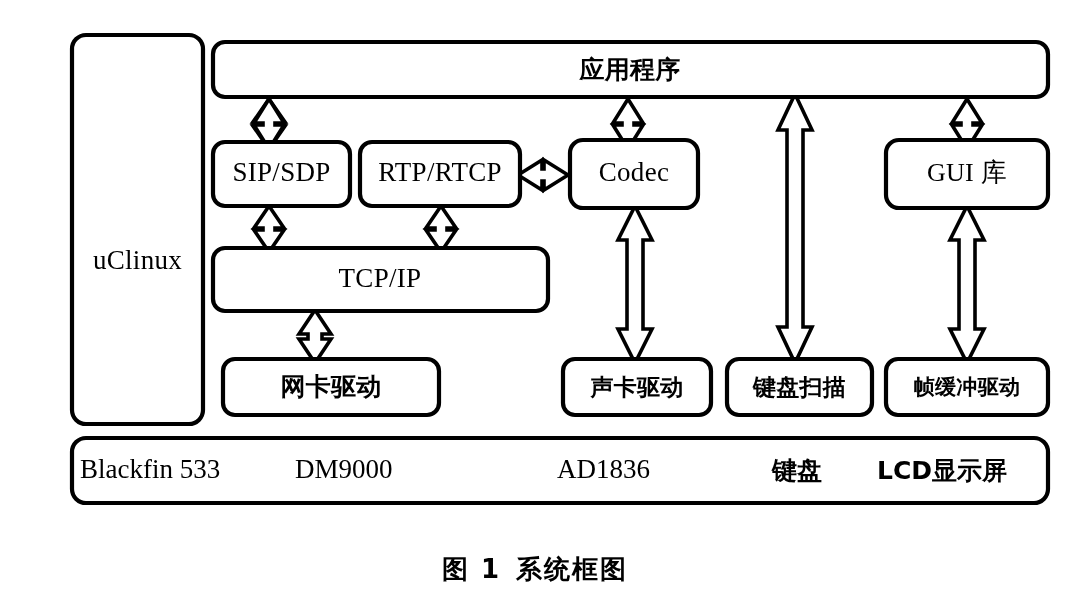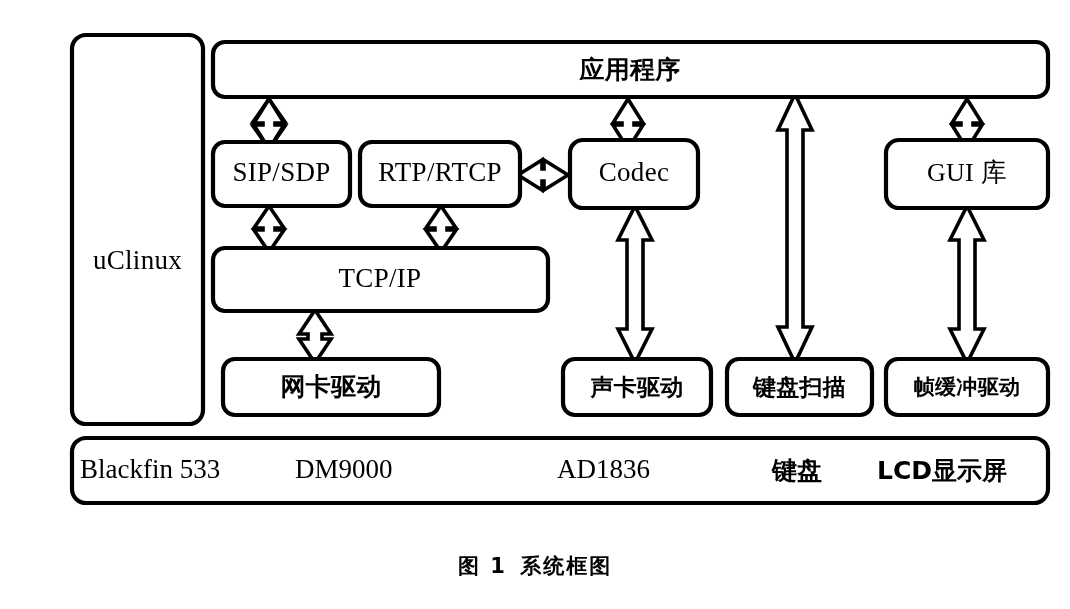--- a/index.html
+++ b/index.html
@@ -72,21 +72,21 @@
     stroke-width: 3.6;
     stroke-linejoin: miter;
   }
   .caption {
     position: absolute;
     left: 0;
     top: 552px;
     width: 1070px;
     text-align: center;
     font-family: "DejaVu Sans", "Liberation Sans", sans-serif;
-    font-size: 21px;
+    font-size: 26px;
     font-weight: bold;
     letter-spacing: 2px;
     color: #000000;
   }
   .caption .cap-num { margin-right: 4px; }
 </style>
 </head>
 <body>
 
 <div id="diagram-root">

